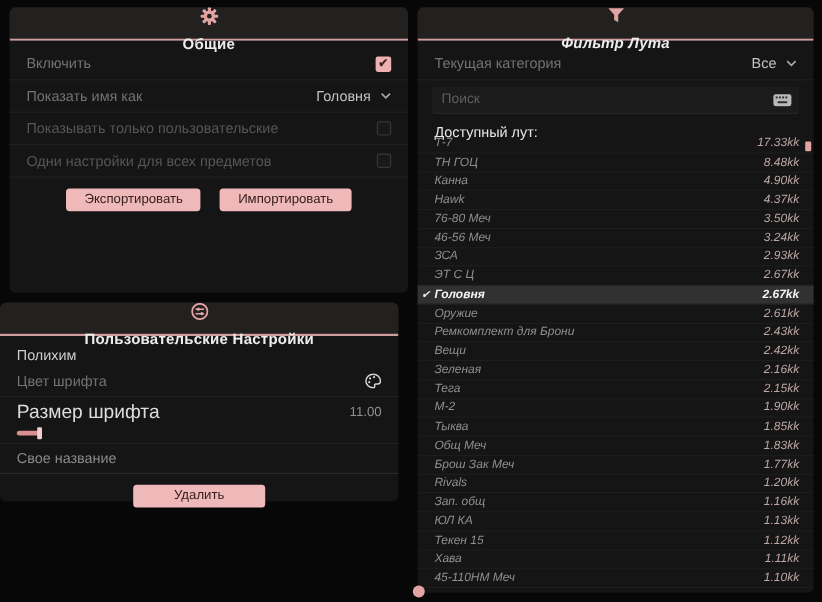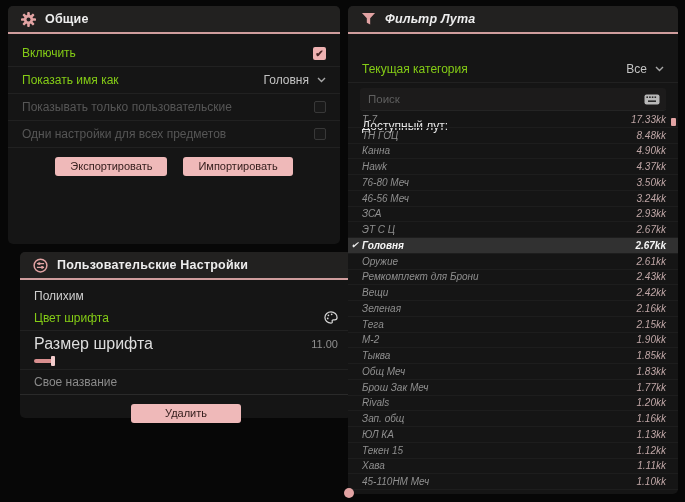--- a/index.html
+++ b/index.html
@@ -3,35 +3,35 @@
 <meta charset="utf-8">
 <style>
   html,body{margin:0;padding:0;}
   body{
     width:685px;height:502px;position:relative;overflow:hidden;
     background:#070707;color:#ddd;
     font-family:"Liberation Sans",sans-serif;
   }
   .panel{position:absolute;background:#151515;border-radius:5px;}
   #panel-general{left:8px;top:6px;width:332px;height:238px;}
-  #panel-user{left:20px;top:252px;width:332px;height:166px;}
+  #panel-user{left:0;top:252px;width:332px;height:166px;}
   #panel-filter{left:348px;top:6px;width:330px;height:488px;}
 
   .panel-header{
     height:26px;background:#222120;border-bottom:2px solid #cf9d9d;
-    border-radius:5px 5px 0 0;display:flex;align-items:center;gap:9px;padding:0 13px;
+    border-radius:5px 5px 0 0;display:flex;align-items:center;gap:9px;padding:0 13px;flex-direction:column;
   }
   .panel-title{font-size:12.5px;font-weight:bold;color:#ededed;letter-spacing:.2px;}
   .panel-title.italic{font-style:italic;}
 
   .srow{
     display:flex;align-items:center;justify-content:space-between;
     height:26px;padding:0 14px;border-bottom:1px solid #212121;
   }
-  .srow .lbl{font-size:12px;color:#84cc16;}
+  .srow .lbl{font-size:12px;color:#737373;}
   .srow.disabled .lbl{color:#565656;}
 
   .checkbox{width:13px;height:13px;border-radius:2px;box-sizing:border-box;
     text-align:center;line-height:13px;}
   .checkbox.checked{background:#eeb1b1;color:#472424;font-size:10px;font-weight:bold;}
   .checkbox.empty{width:12px;height:12px;border:1px solid #383838;background:#191919;}
 
   .dropdown{display:flex;align-items:center;gap:8px;cursor:default;}
   .dropdown .dd-value{font-size:12px;color:#c3c3c3;}
 
@@ -186,21 +186,21 @@
 <div class="panel" id="panel-filter">
   <div class="panel-header">
     <span class="icon">
       <svg width="15" height="14" viewBox="0 0 16 15">
         <path d="M1 1 h14 l-5.2 5.8 v6.6 l-3.6 -2 v-4.6 z" fill="#e2a3a3"></path>
       </svg>
     </span>
     <span class="panel-title italic">Фильтр Лута</span>
   </div>
 
-  <div class="srow" style="margin-top:22px;justify-content:space-between;">
+  <div class="srow" style="margin-top:6px;justify-content:space-between;">
     <span class="lbl">Текущая категория</span>
     <span class="dropdown">
       <span class="dd-value">Все</span>
       <span class="icon">
         <svg width="9" height="6" viewBox="0 0 9 6">
             <path d="M1 1 l3.5 3.5 L8 1" stroke="#a8a8a8" stroke-width="1.4" fill="none"></path>
           </svg>
       </span>
     </span>
   </div>

